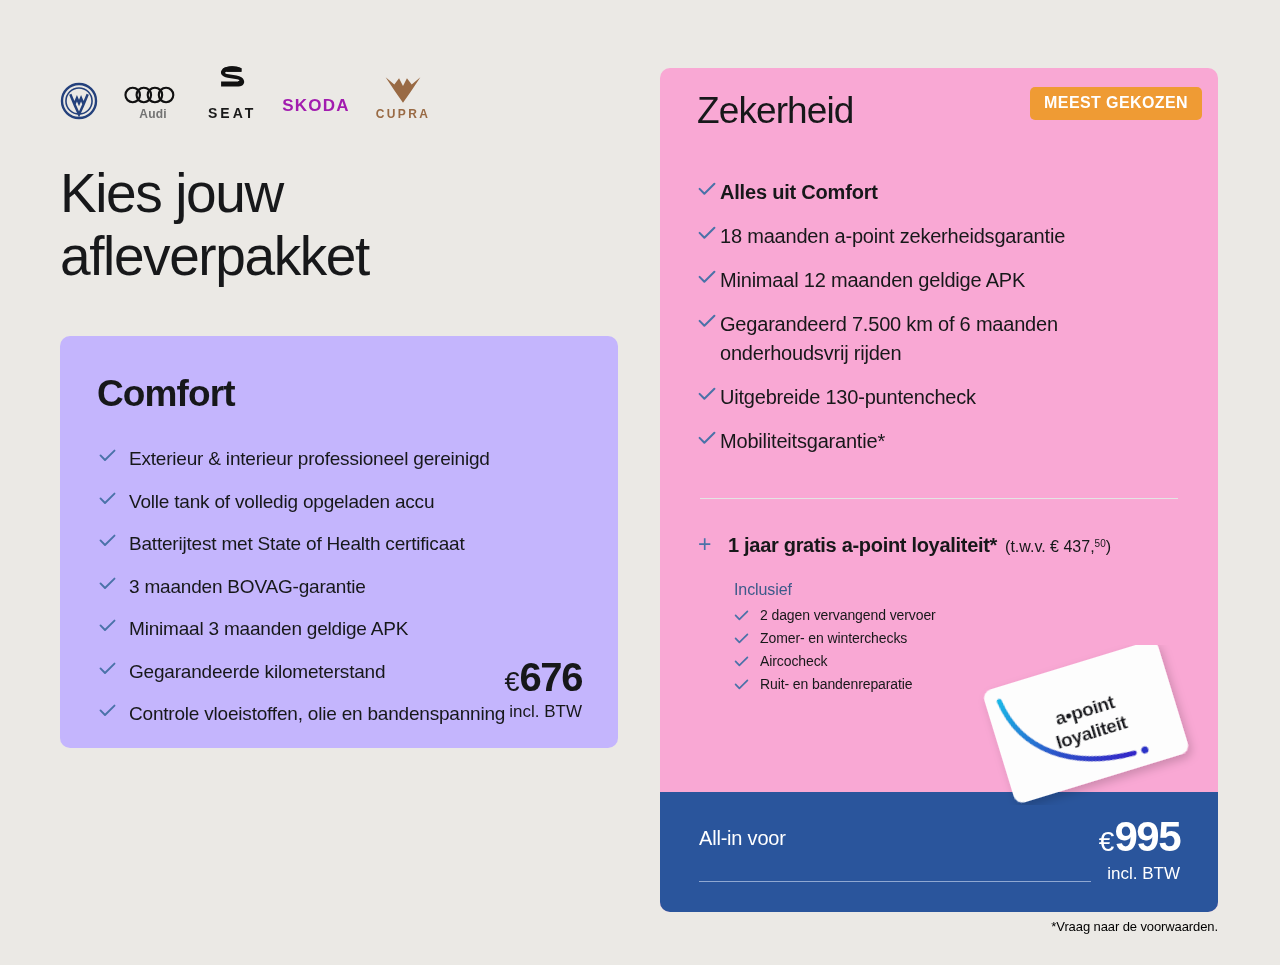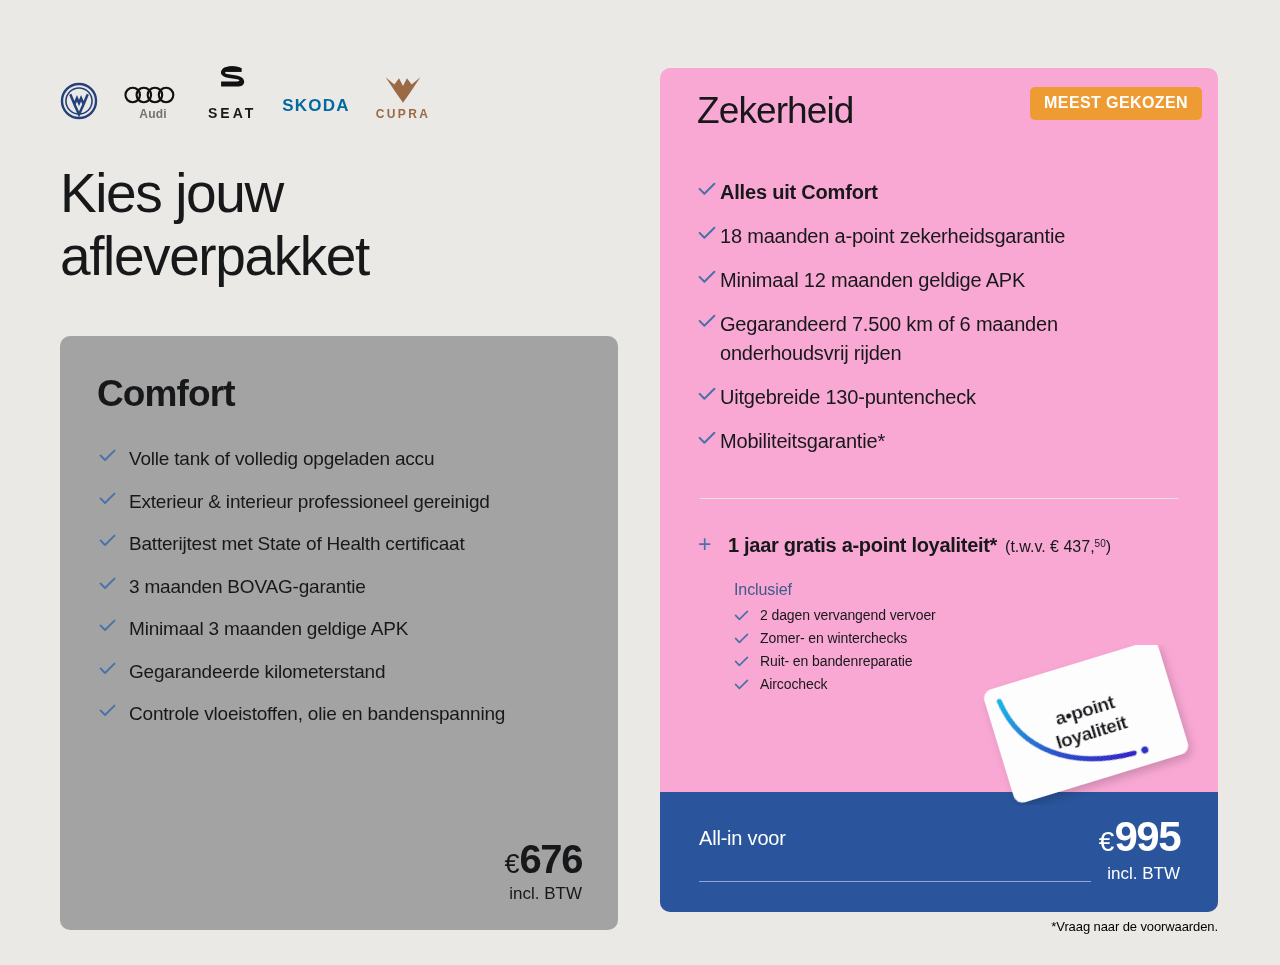--- a/index.html
+++ b/index.html
@@ -21,40 +21,40 @@
   .brand svg { display: block; }
   .audi-word {
     font-size: 12px; font-weight: bold; color: #737373;
     letter-spacing: .2px; margin-top: 2px; line-height: 1;
   }
   .seat-word {
     font-size: 14px; font-weight: bold; color: #1A1A1A;
     letter-spacing: 3px; margin-top: 10px; line-height: 1;
   }
   .skoda-word {
-    font-size: 17px; font-weight: bold; color: #0369a1;
+    font-size: 17px; font-weight: bold; color: #a21caf;
     letter-spacing: 1.2px; line-height: 1; margin-bottom: 6px;
   }
   .cupra-word {
     font-size: 12px; font-weight: bold; color: #996A44;
     letter-spacing: 2.4px; margin-top: 3px; line-height: 1;
   }
 
   
   .headline {
     position: absolute; left: 60px; top: 162px;
     font-size: 55px; line-height: 1.14; font-weight: normal;
     letter-spacing: -1.4px; color: #17181A;
   }
 
   
   .card-comfort {
     position: absolute; left: 60px; top: 336px;
-    width: 558px; height: 594px;
-    background: #a3a3a3; border-radius: 10px;
+    width: 558px; height: 412px;
+    background: #c4b5fd; border-radius: 10px;
   }
   .comfort-title {
     position: absolute; left: 37px; top: 39px;
     font-size: 37px; font-weight: bold; letter-spacing: -.9px;
     color: #17181A; line-height: 1;
   }
   .comfort-list {
     position: absolute; left: 39px; top: 109px; right: 36px;
     list-style: none;
   }
@@ -242,27 +242,27 @@
   </h1>
 
   <section class="card-comfort">
     <h2 class="comfort-title">Comfort</h2>
 
     <ul class="comfort-list">
       <li>
         <svg class="chk" width="17" height="13" viewBox="0 0 17 13">
           <path d="M1.5 6.4 L6 11 L15.5 1.6" fill="none" stroke="#4A72A8" stroke-width="1.9" stroke-linecap="round" stroke-linejoin="round"></path>
         </svg>
+        <span>Exterieur &amp; interieur professioneel gereinigd</span>
+      </li>
+      <li>
+        <svg class="chk" width="17" height="13" viewBox="0 0 17 13">
+          <path d="M1.5 6.4 L6 11 L15.5 1.6" fill="none" stroke="#4A72A8" stroke-width="1.9" stroke-linecap="round" stroke-linejoin="round"></path>
+        </svg>
         <span>Volle tank of volledig opgeladen accu</span>
-      </li>
-      <li>
-        <svg class="chk" width="17" height="13" viewBox="0 0 17 13">
-          <path d="M1.5 6.4 L6 11 L15.5 1.6" fill="none" stroke="#4A72A8" stroke-width="1.9" stroke-linecap="round" stroke-linejoin="round"></path>
-        </svg>
-        <span>Exterieur &amp; interieur professioneel gereinigd</span>
       </li>
       <li>
         <svg class="chk" width="17" height="13" viewBox="0 0 17 13">
           <path d="M1.5 6.4 L6 11 L15.5 1.6" fill="none" stroke="#4A72A8" stroke-width="1.9" stroke-linecap="round" stroke-linejoin="round"></path>
         </svg>
         <span>Batterijtest met State of Health certificaat</span>
       </li>
       <li>
         <svg class="chk" width="17" height="13" viewBox="0 0 17 13">
           <path d="M1.5 6.4 L6 11 L15.5 1.6" fill="none" stroke="#4A72A8" stroke-width="1.9" stroke-linecap="round" stroke-linejoin="round"></path>
@@ -372,27 +372,27 @@
       <li>
         <svg class="chk" width="15" height="11" viewBox="0 0 17 13">
           <path d="M1.5 6.4 L6 11 L15.5 1.6" fill="none" stroke="#4A72A8" stroke-width="2" stroke-linecap="round" stroke-linejoin="round"></path>
         </svg>
         <span>Zomer- en winterchecks</span>
       </li>
       <li>
         <svg class="chk" width="15" height="11" viewBox="0 0 17 13">
           <path d="M1.5 6.4 L6 11 L15.5 1.6" fill="none" stroke="#4A72A8" stroke-width="2" stroke-linecap="round" stroke-linejoin="round"></path>
         </svg>
-        <span>Ruit- en bandenreparatie</span>
+        <span>Aircocheck</span>
       </li>
       <li>
         <svg class="chk" width="15" height="11" viewBox="0 0 17 13">
           <path d="M1.5 6.4 L6 11 L15.5 1.6" fill="none" stroke="#4A72A8" stroke-width="2" stroke-linecap="round" stroke-linejoin="round"></path>
         </svg>
-        <span>Aircocheck</span>
+        <span>Ruit- en bandenreparatie</span>
       </li>
     </ul>
   </div>
 
   <div class="loyalty-card">
     <svg width="228" height="160" viewBox="0 0 228 160">
       <defs>
         <linearGradient id="swoosh" x1="0" y1="0" x2="1" y2="1">
           <stop offset="0%" stop-color="#19B6E6"></stop>
           <stop offset="55%" stop-color="#2B52C8"></stop>

